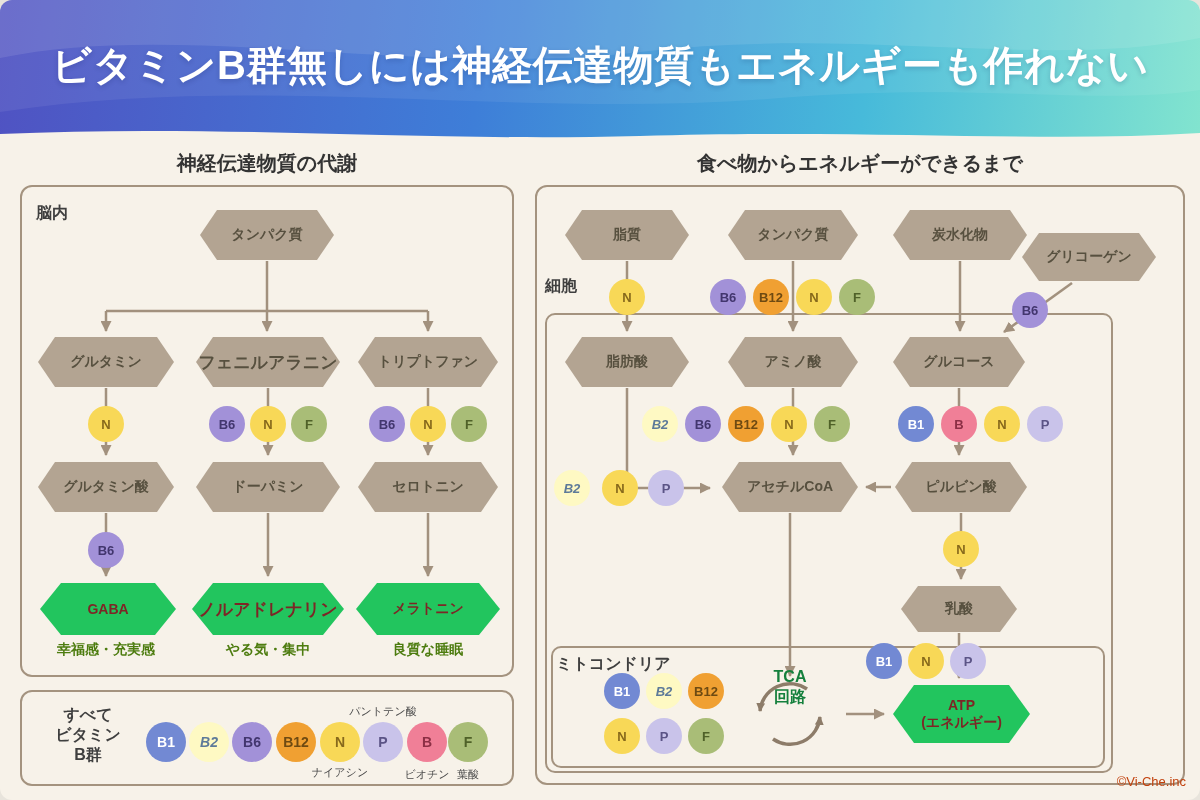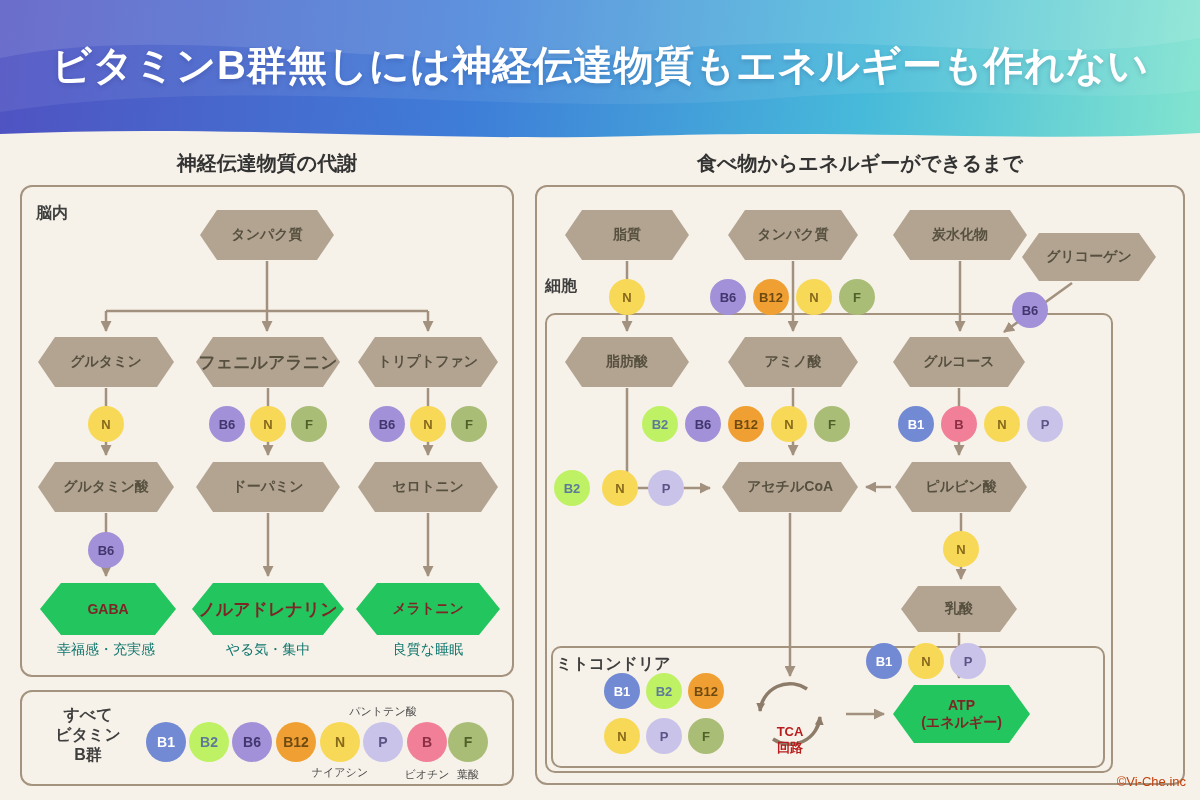--- a/index.html
+++ b/index.html
@@ -1,17 +1,17 @@
 <!DOCTYPE html>
 <html><head>
 <meta charset="utf-8">
 <style>
   * { margin:0; padding:0; box-sizing:border-box; }
   body { font-family:"Liberation Sans","DejaVu Sans",sans-serif; background:#e8e4dc; }
-  #app { position:relative; width:1200px; height:800px; background:#f7f2e9; overflow:hidden; }
+  #app { position:relative; width:1200px; height:800px; background:#f7f2e9; overflow:hidden;border-radius:12px; }
 
   .header { position:absolute; left:0; top:0; width:1200px; height:145px;
     background:linear-gradient(97deg,#5052c2 0%,#3e7ed8 40%,#47bada 72%,#82e4cf 100%); }
   .header-waves { position:absolute; left:0; top:0; }
   .header-title { position:absolute; left:0; top:38px; width:100%; text-align:center;
     color:#ffffff; font-size:40px; font-weight:bold; letter-spacing:0.5px;
     text-shadow:0 2px 5px rgba(10,20,80,0.18); z-index:5; }
 
   .section-title { position:absolute; font-size:20px; font-weight:bold; color:#333333;
     text-align:center; z-index:4; }
@@ -26,35 +26,35 @@
     clip-path:polygon(17px 0,calc(100% - 17px) 0,100% 50%,calc(100% - 17px) 100%,17px 100%,0 50%); }
   .hex.small { font-size:17px; }
   .hex.red { background:#22c55e; color:#7d2626;
     clip-path:polygon(21px 0,calc(100% - 21px) 0,100% 50%,calc(100% - 21px) 100%,21px 100%,0 50%); }
   .hex.stack { flex-direction:column; line-height:1.25; }
 
   .circle { position:absolute; width:36px; height:36px; border-radius:50%; display:flex;
     align-items:center; justify-content:center; font-weight:bold; font-size:13px; z-index:3; }
   .circle.lg { width:40px; height:40px; font-size:14px; }
   .c-b1 { background:#7289d3; color:#ffffff; }
-  .c-b2 { background:#bef264; color:#5d7a99; }
+  .c-b2 { background:#fef9c3; color:#5d7a99;font-style:italic; }
   .c-b6 { background:#a291d8; color:#42366e; }
   .c-b12{ background:#f0a032; color:#6e4a12; }
   .c-n  { background:#f8d857; color:#87691c; }
   .c-p  { background:#c9c3ea; color:#5b5486; }
   .c-b  { background:#f07f97; color:#8c2f45; }
   .c-f  { background:#a9bd77; color:#4f6128; }
 
   .region-label { position:absolute; font-size:16px; font-weight:bold; color:#3f3f3f; z-index:4; }
-  .caption { position:absolute; font-size:14px; font-weight:normal; color:#0f766e; text-align:center; z-index:4; }
+  .caption { position:absolute; font-size:14px; font-weight:bold; color:#4d7c0f; text-align:center; z-index:4; }
   .ann { position:absolute; font-size:11px; color:#4a4a4a; text-align:center; z-index:4; }
   .legend-label { position:absolute; left:38px; top:705px; width:100px; text-align:center;
     font-size:16px; font-weight:bold; color:#3f3f3f; line-height:1.25; z-index:4; }
-  .tca-label { position:absolute; left:758px; top:724px; width:64px; text-align:center;
-    font-size:13px; font-weight:bold; color:#b91c1c; line-height:1.25; z-index:4; }
+  .tca-label { position:absolute; left:758px; top:667px; width:64px; text-align:center;
+    font-size:16px; font-weight:bold; color:#15803d; line-height:1.25; z-index:4; }
   .footer { position:absolute; right:14px; top:774px; font-size:13px; color:#c2410c; z-index:4; }
 </style>
 </head>
 <body>
 
 <div id="app">
 
   <div class="header">
     <svg class="header-waves" width="1200" height="145" viewBox="0 0 1200 145" preserveAspectRatio="none">
       <path d="M0,58 C180,20 420,78 640,52 C860,26 1040,70 1200,38 L1200,0 L0,0 Z" fill="rgba(255,255,255,0.10)"></path>

